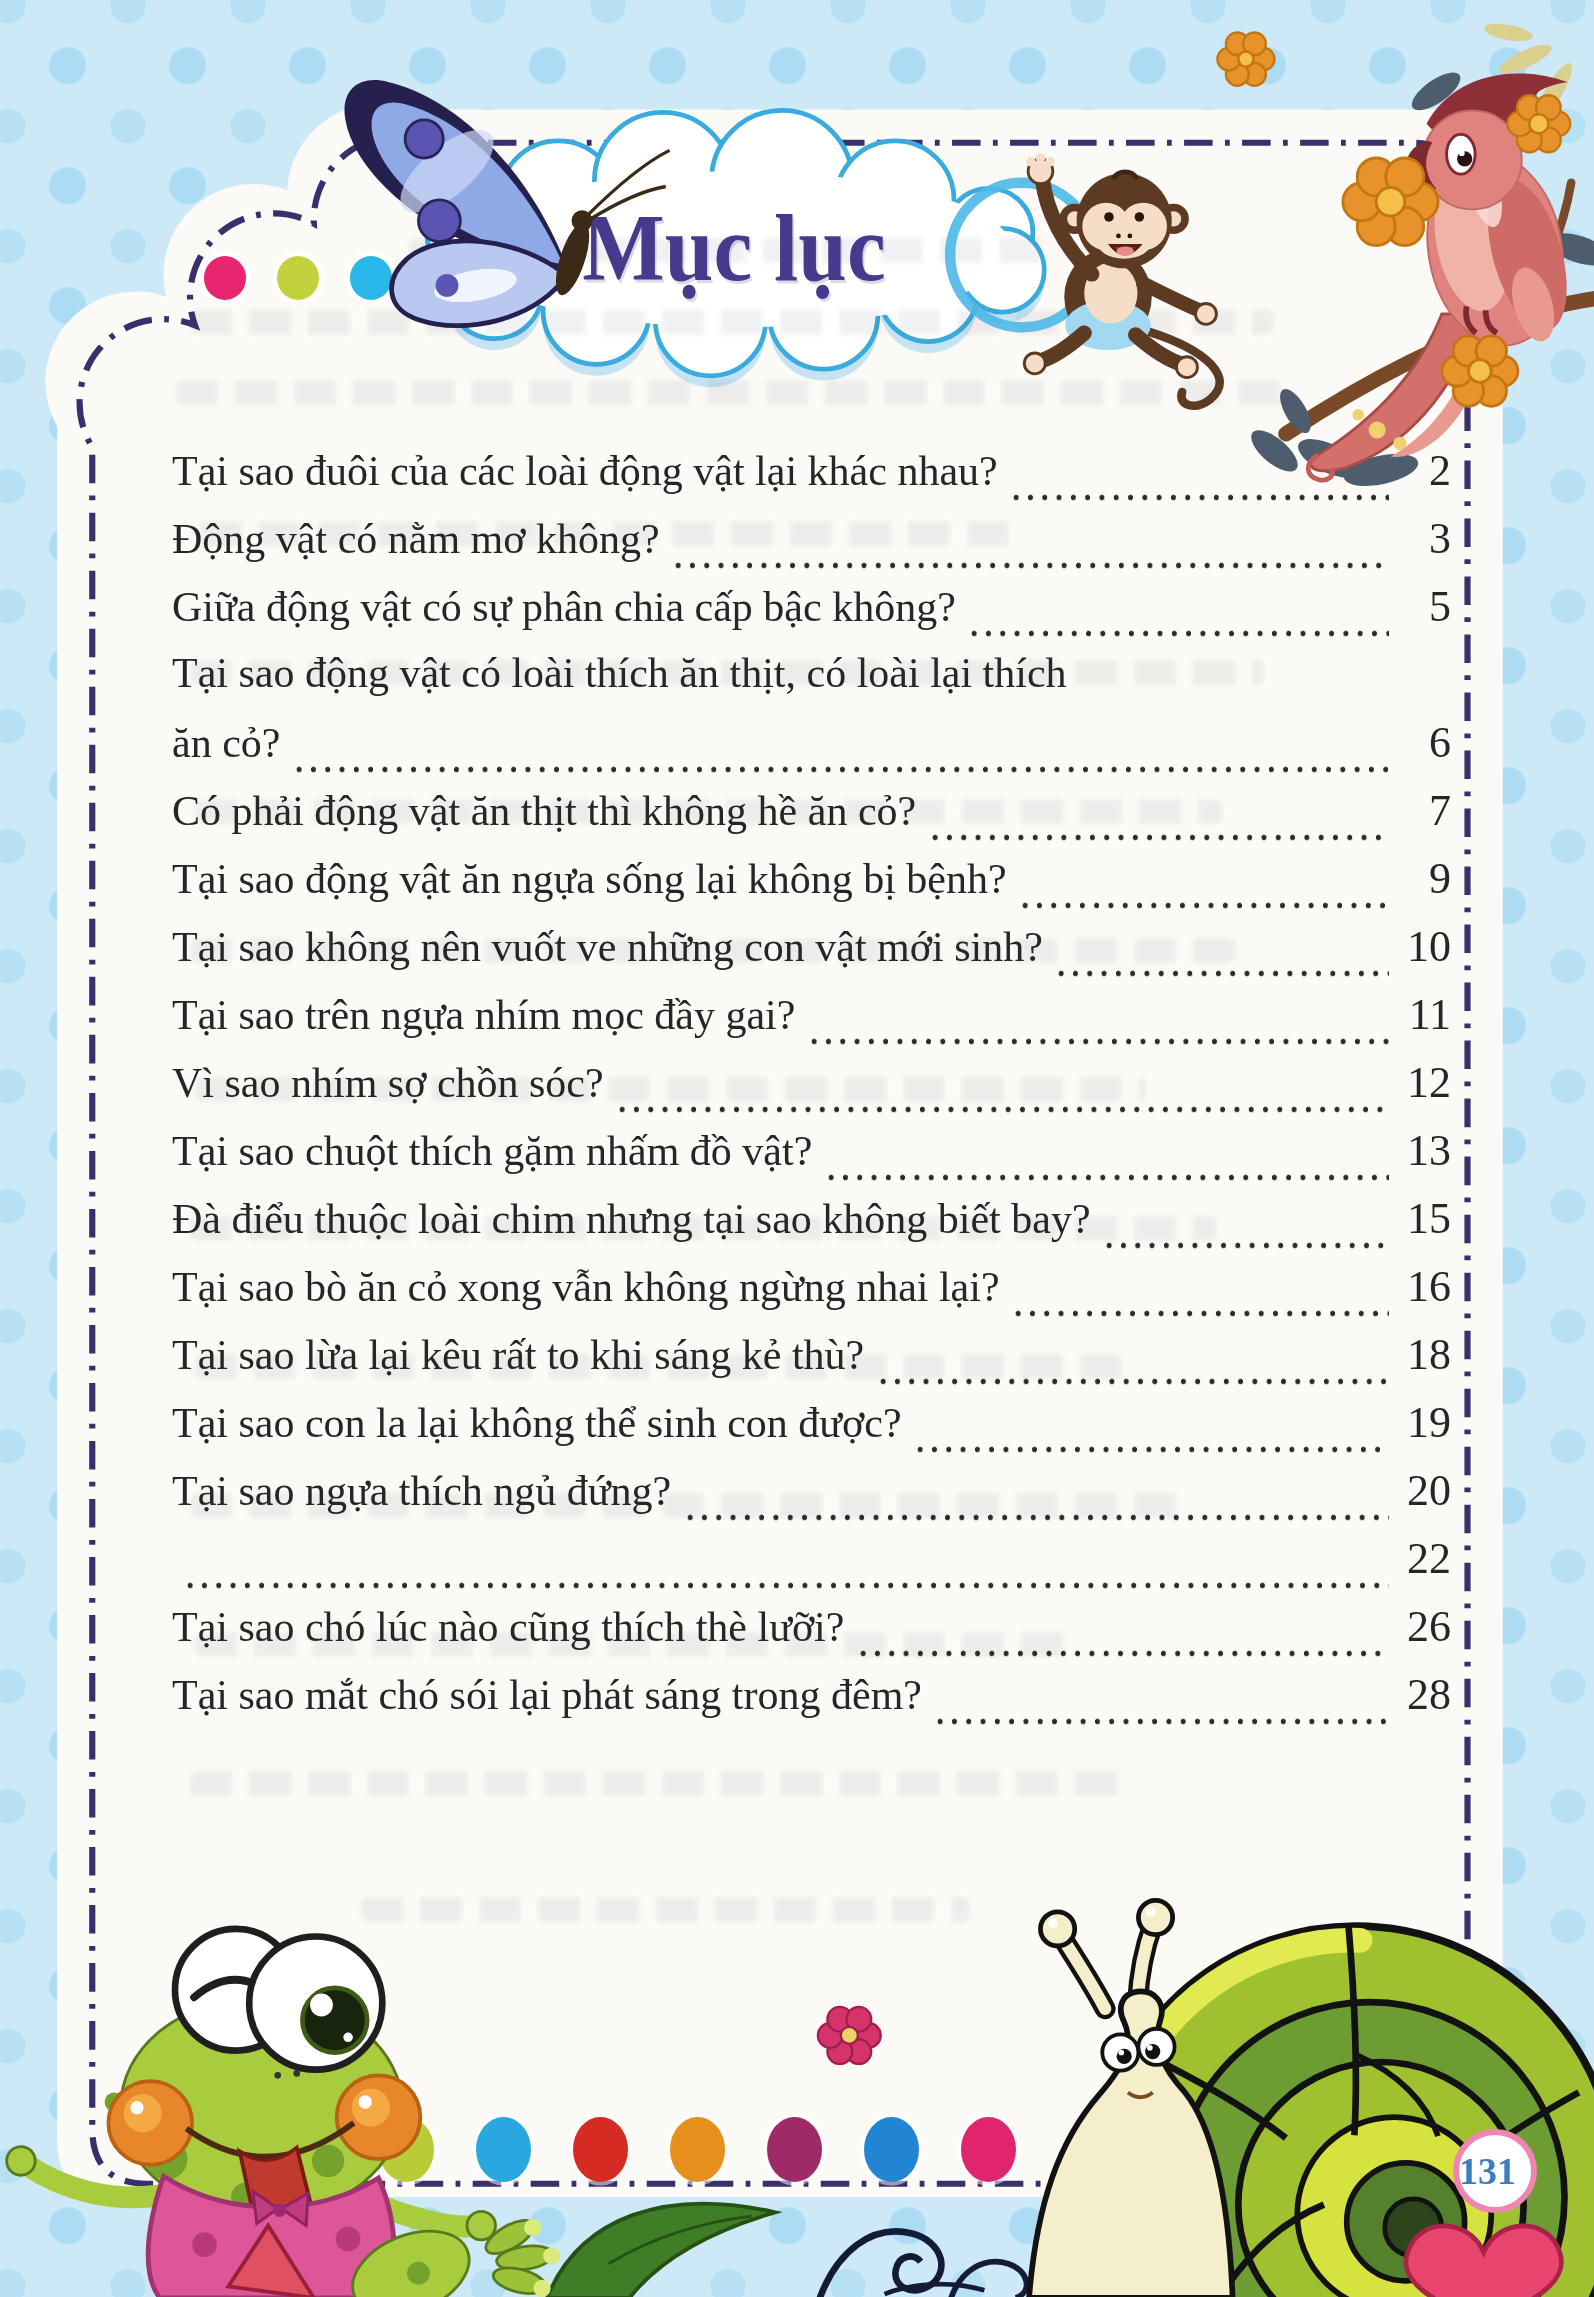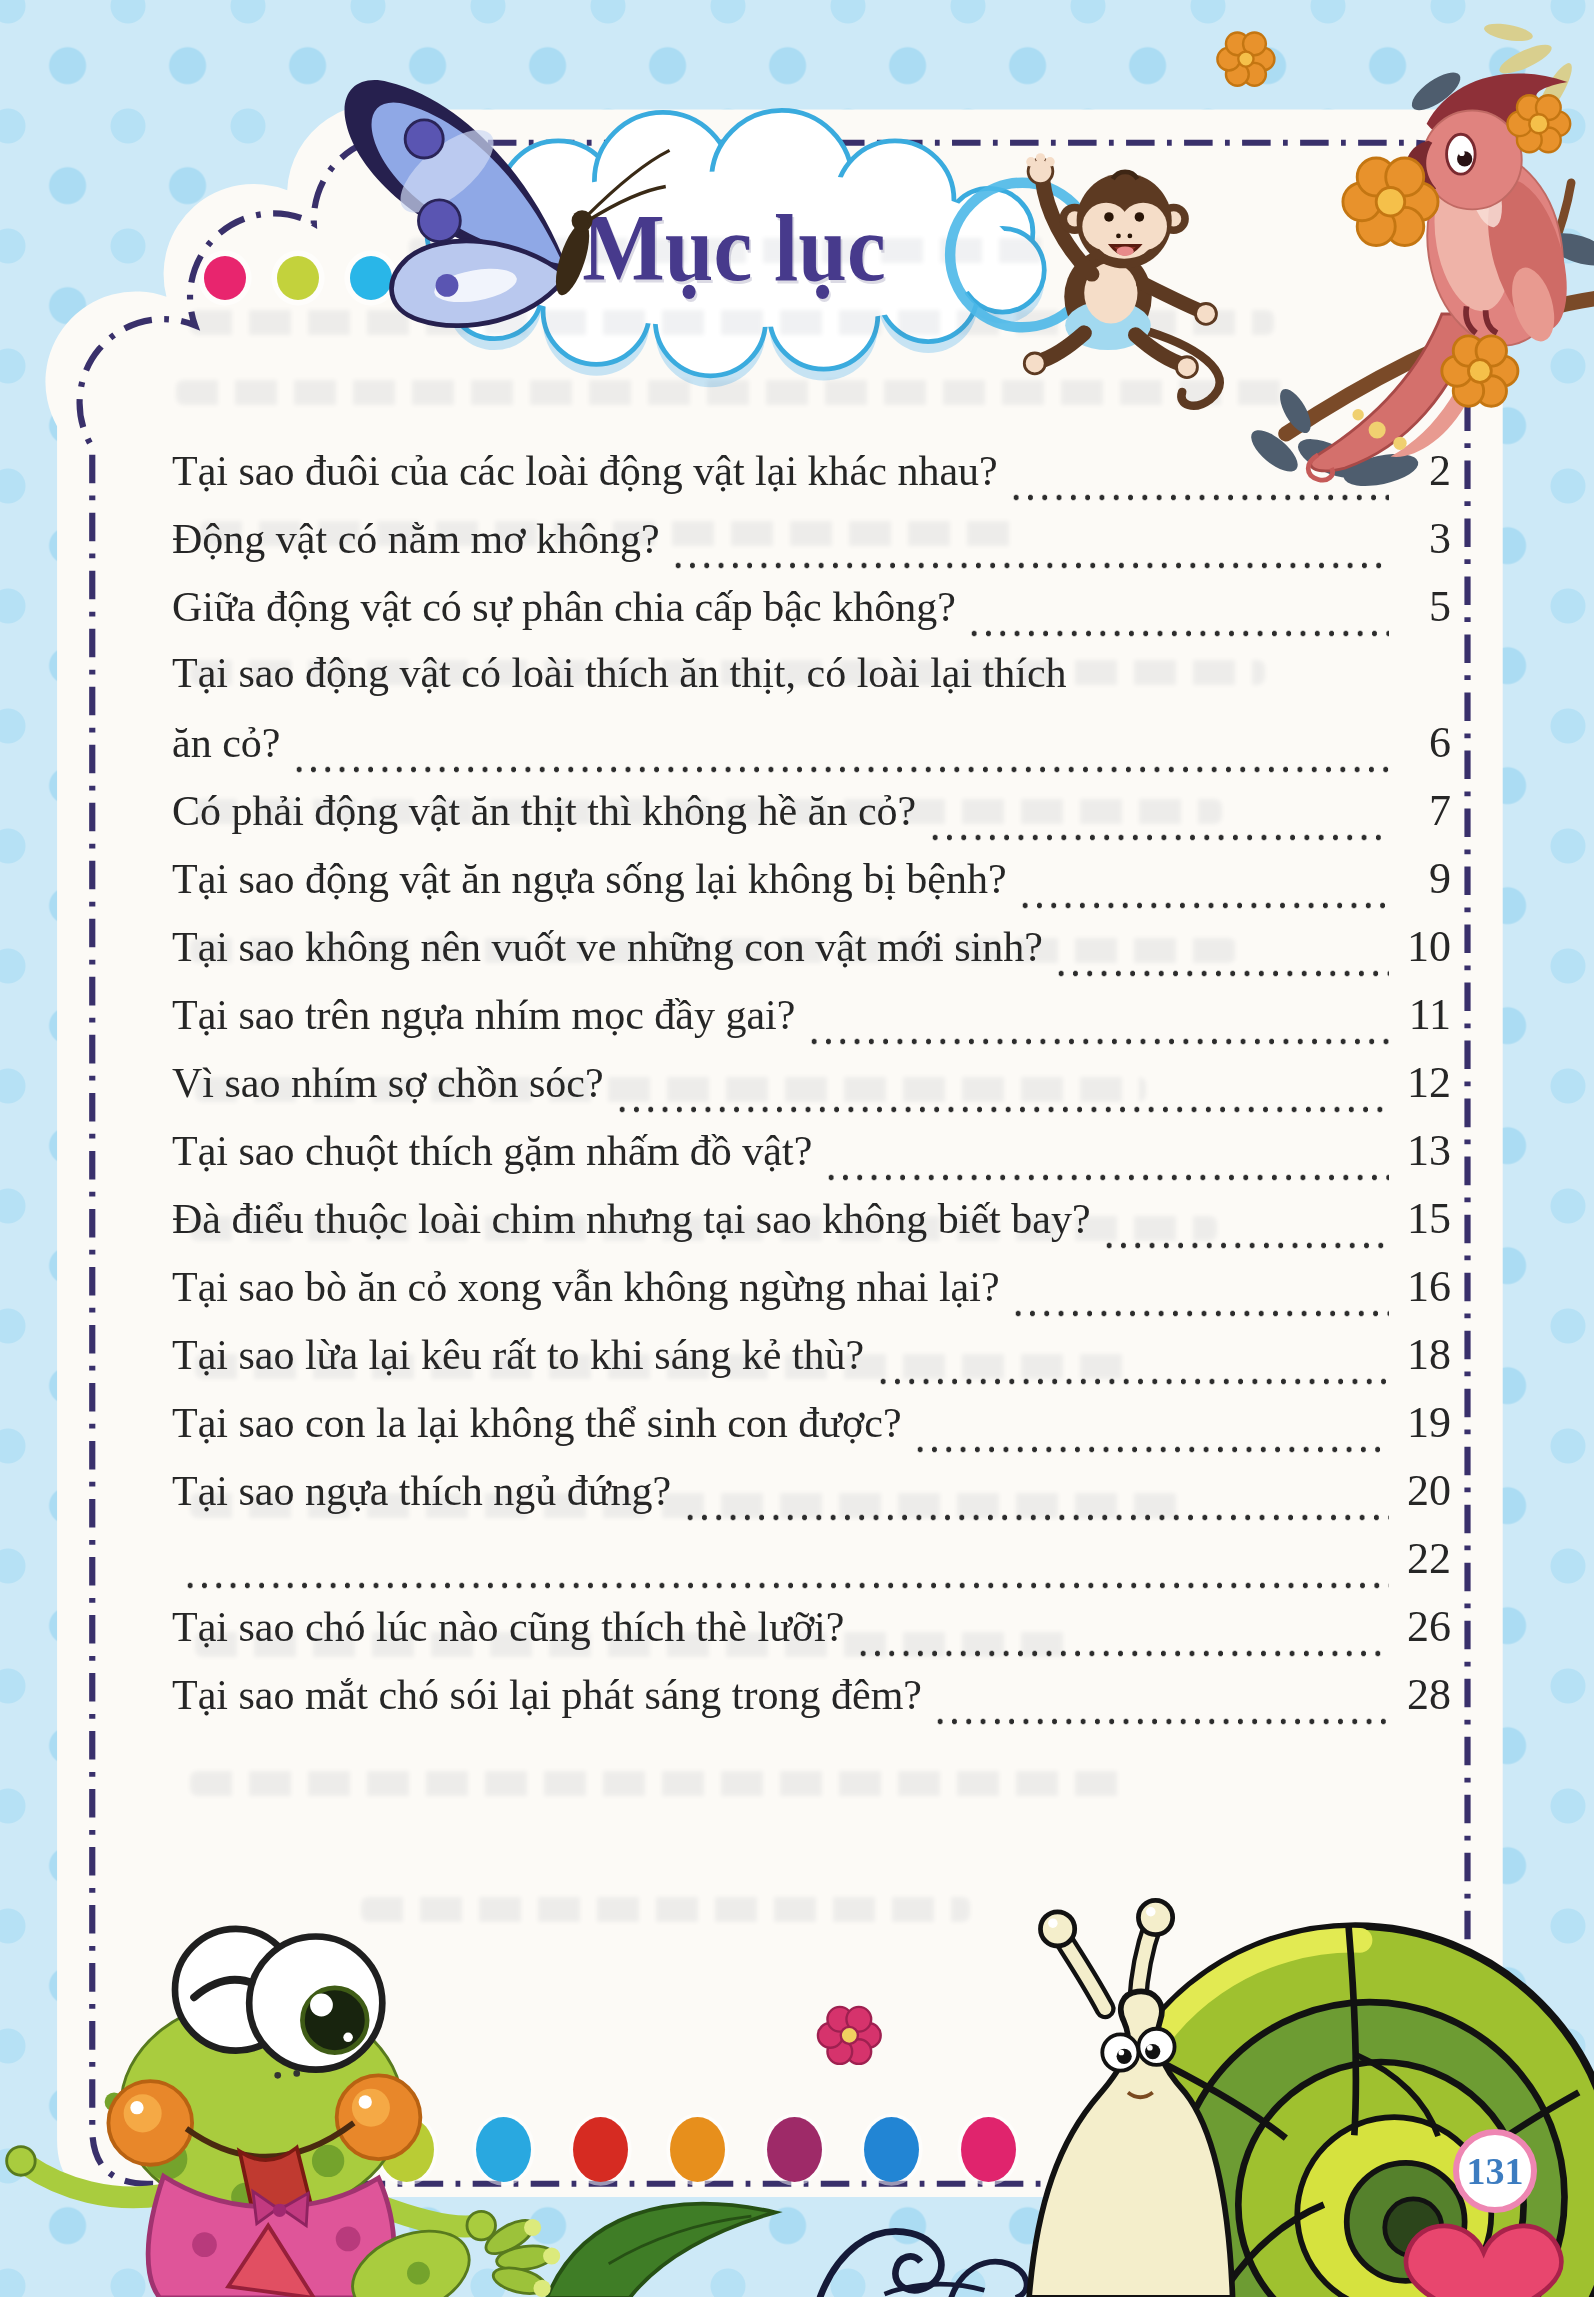--- a/index.html
+++ b/index.html
@@ -31,21 +31,21 @@
   .toc{position:absolute;left:152px;top:445px;width:1279px;z-index:3;margin-left:20px;}
   .toc-row{display:flex;align-items:baseline;height:68px;color:#262626;font-size:42px;}
   .toc-text{white-space:nowrap;}
   .leader{flex:1 1 auto;min-width:28.5px;height:10.5px;align-self:flex-end;margin:0 9.5px 10.5px 11.4px;
     background-image:radial-gradient(circle,#2c2c2c 2.3px,transparent 2.9px);
     background-size:14.3px 10.5px;background-repeat:repeat-x;background-position:left bottom;}
   .toc-page{min-width:53px;text-align:right;font-size:44px;}
   .badge{
     position:absolute;left:1453px;top:2129px;width:84px;height:84px;z-index:5;
     background:#fff;border:6.7px solid #ee86b2;border-radius:50%;box-sizing:border-box;
-    display:flex;align-items:center;justify-content:center;
+    display:flex;align-items:center;
     font-size:38px;font-weight:bold;color:#3c7cc0;
   }
 </style>
 </head>
 <body>
 
 <svg id="base-art" class="layer" viewBox="0 0 1676 2416">
 
   <path d="M 430 115 H 1520 Q 1580 115 1580 175 V 2250 Q 1580 2310 1520 2310 H 120 Q 60 2310 60 2250 V 448 A 95 95 0 0 1 175 312 A 95 95 0 0 1 302 200 A 95 95 0 0 1 430 115 Z" fill="#fcfaf6"></path>
 

